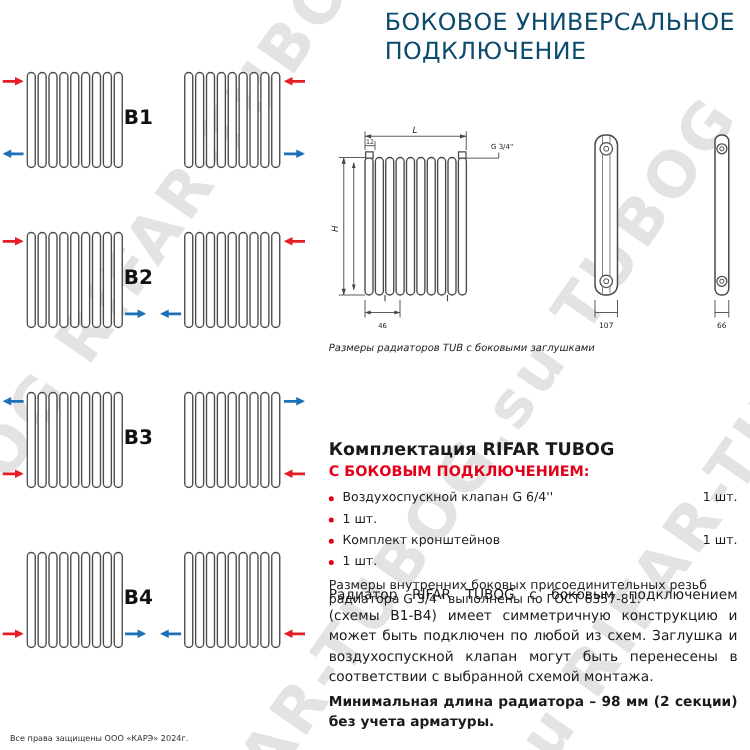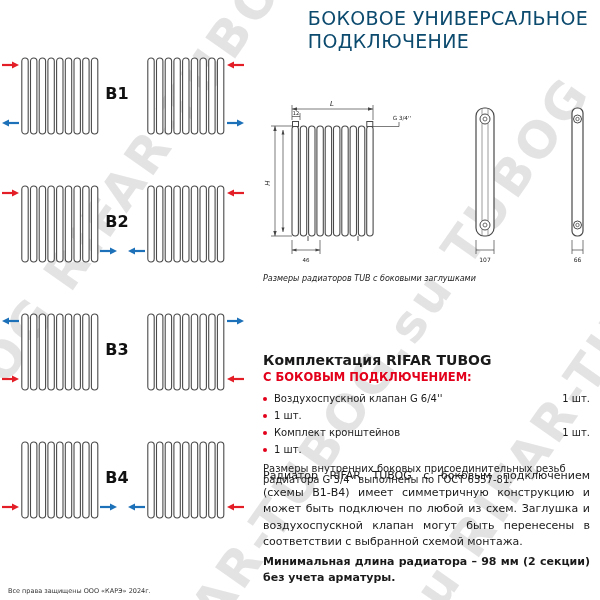--- a/index.html
+++ b/index.html
@@ -16,21 +16,21 @@
 
   .title{position:absolute;top:7px;right:12px;text-align:left;font-size:19px;font-weight:400;line-height:1.22;letter-spacing:.3px;z-index:2;color:#0c4a6e;}
 
   
   .schemes{position:absolute;left:8px;top:46px;width:244px;height:492px;z-index:1;}
   .scheme-row{position:absolute;left:0;width:244px;height:96px;}
   .row-1{top:2px;}.row-2{top:130px;}.row-3{top:258px;}.row-4{top:386px;}
   .rad{position:absolute;top:9px;width:78px;height:78px;}
   .rad-left{left:13px;}
   .rad-right{left:139px;}
-  .scheme-label{position:absolute;left:91px;top:36px;width:36px;text-align:center;font-size:16px;font-weight:700;color:#111;}
+  .scheme-label{position:absolute;left:91px;top:36px;width:36px;text-align:left;font-size:16px;font-weight:700;color:#111;}
   .arrow{position:absolute;width:17px;height:8px;line-height:0;}
 
   
   .drawing{position:absolute;left:262px;top:96px;width:330px;height:174px;display:flex;justify-content:space-between;z-index:1;}
   .caption{position:absolute;left:263px;top:274px;font-size:8px;font-style:italic;color:#222;z-index:1;}
   svg text{font-family:"DejaVu Sans",sans-serif;fill:#1a1a1a;}
   .dim{stroke:#444;stroke-width:.7;fill:none;}
   .tick{stroke:#444;stroke-width:.9;fill:none;}
 
   

